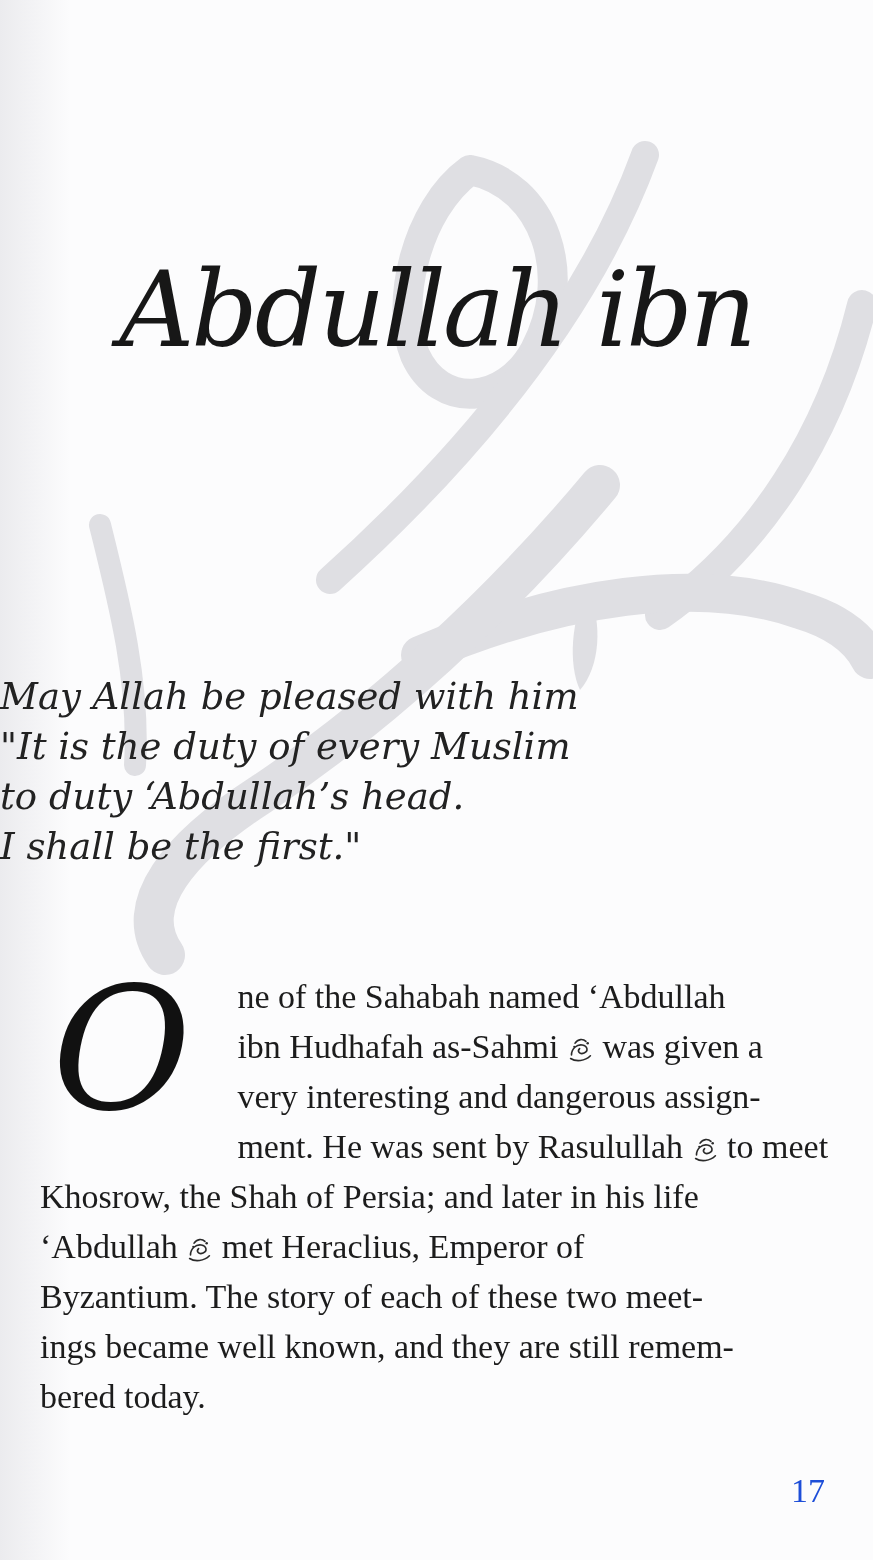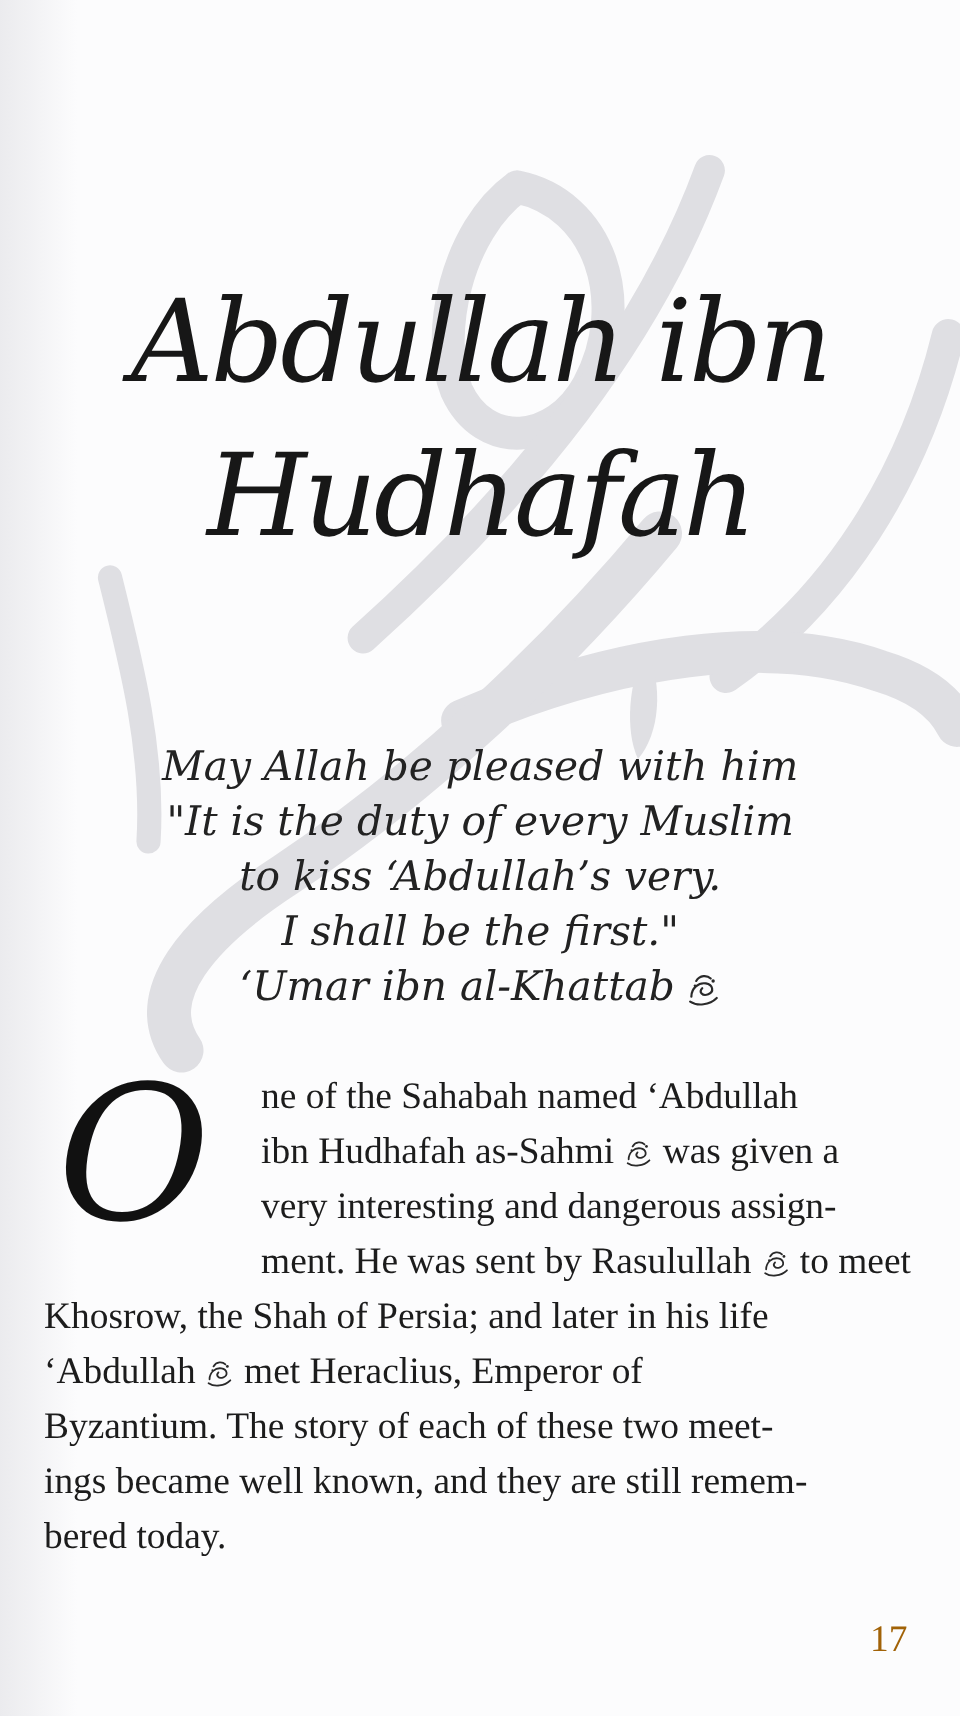--- a/index.html
+++ b/index.html
@@ -25,21 +25,20 @@
     text-align:center;
     font-family:"DejaVu Serif",serif;
     font-style:italic;
     font-size:104px;
     line-height:140px;
     letter-spacing:-3px;
     color:#171717;
   }
   .quote-block{
     position:absolute;top:672px;left:0;right:0;
-    text-align:center;
     font-family:"DejaVu Serif",serif;
     font-style:italic;
     font-size:37px;
     line-height:50px;
     color:#222;
   }
   .quote-line{white-space:nowrap;}
   .body-paragraph{
     position:absolute;top:972px;left:40px;width:806px;
     font-size:34px;
@@ -56,21 +55,21 @@
     line-height:148px;
     height:148px;
     margin:4px 46px 0 12px;
     color:#111;
   }
   .italic{}
   .honorific{width:27px;height:27px;vertical-align:-5px;}
   .quote-block .honorific{width:33px;height:33px;vertical-align:-7px;margin-left:9px;}
   .page-number{
     position:absolute;top:1472px;right:48px;
-    font-size:34px;color:#a16207;
+    font-size:34px;color:#1d4ed8;
   }
 </style>
 </head>
 <body>
 
 <div class="page">
 
   <div class="edge-shade"></div>
 
   <svg class="watermark" viewBox="0 0 833 900" aria-hidden="true">
@@ -80,37 +79,27 @@
       <path d="M822 195 C790 325 720 435 620 505" stroke-width="30"></path>
       <path d="M380 545 C520 485 660 465 760 500 C800 512 820 530 830 550" stroke-width="38"></path>
       <path d="M560 375 C460 495 340 605 220 685 C140 737 90 795 125 845" stroke-width="40"></path>
       <path d="M60 415 C80 495 100 575 95 655" stroke-width="22"></path>
     </g>
     <path d="M548 480 C563 513 560 557 540 580 C528 555 531 507 548 480" fill="#dfdfe3"></path>
   </svg>
 
   <div class="title-block">
     <div>Abdullah ibn</div>
-    <div>Hudhafah</div>
   </div>
 
   <div class="quote-block">
       <div class="quote-line">May Allah be pleased with him</div>
       <div class="quote-line">"It is the duty of every Muslim</div>
-      <div class="quote-line">to kiss ‘Abdullah’s very.</div>
+      <div class="quote-line">to duty ‘Abdullah’s head.</div>
       <div class="quote-line">I shall be the first."</div>
-      <div class="quote-line">‘Umar ibn al-Khattab<svg class="honorific" viewBox="0 0 30 30" aria-hidden="true">
-    <g fill="none" stroke="#2a2a2a" stroke-width="1.8" stroke-linecap="round">
-      <path d="M5 21 C5 14 11 9 17 10 C23 11 24 17 19 19 C14 21 11 17 14 14"></path>
-      <path d="M9 8 C12 3 18 3 21 6"></path>
-      <path d="M4 25 C10 29 20 28 26 22"></path>
-    </g>
-    <circle cx="23" cy="8" r="1.4" fill="#2a2a2a"></circle>
-    <circle cx="8" cy="12" r="1.1" fill="#2a2a2a"></circle>
-  </svg></div>
     </div>
 
   <div class="body-paragraph"><span class="drop-cap">O</span><span><span>ne of the </span><span class="italic">Sahabah</span><span> named ‘Abdullah
 ibn Hudhafah as-Sahmi </span><svg class="honorific" viewBox="0 0 30 30" aria-hidden="true">
     <g fill="none" stroke="#2a2a2a" stroke-width="1.8" stroke-linecap="round">
       <path d="M5 21 C5 14 11 9 17 10 C23 11 24 17 19 19 C14 21 11 17 14 14"></path>
       <path d="M9 8 C12 3 18 3 21 6"></path>
       <path d="M4 25 C10 29 20 28 26 22"></path>
     </g>
     <circle cx="23" cy="8" r="1.4" fill="#2a2a2a"></circle>

